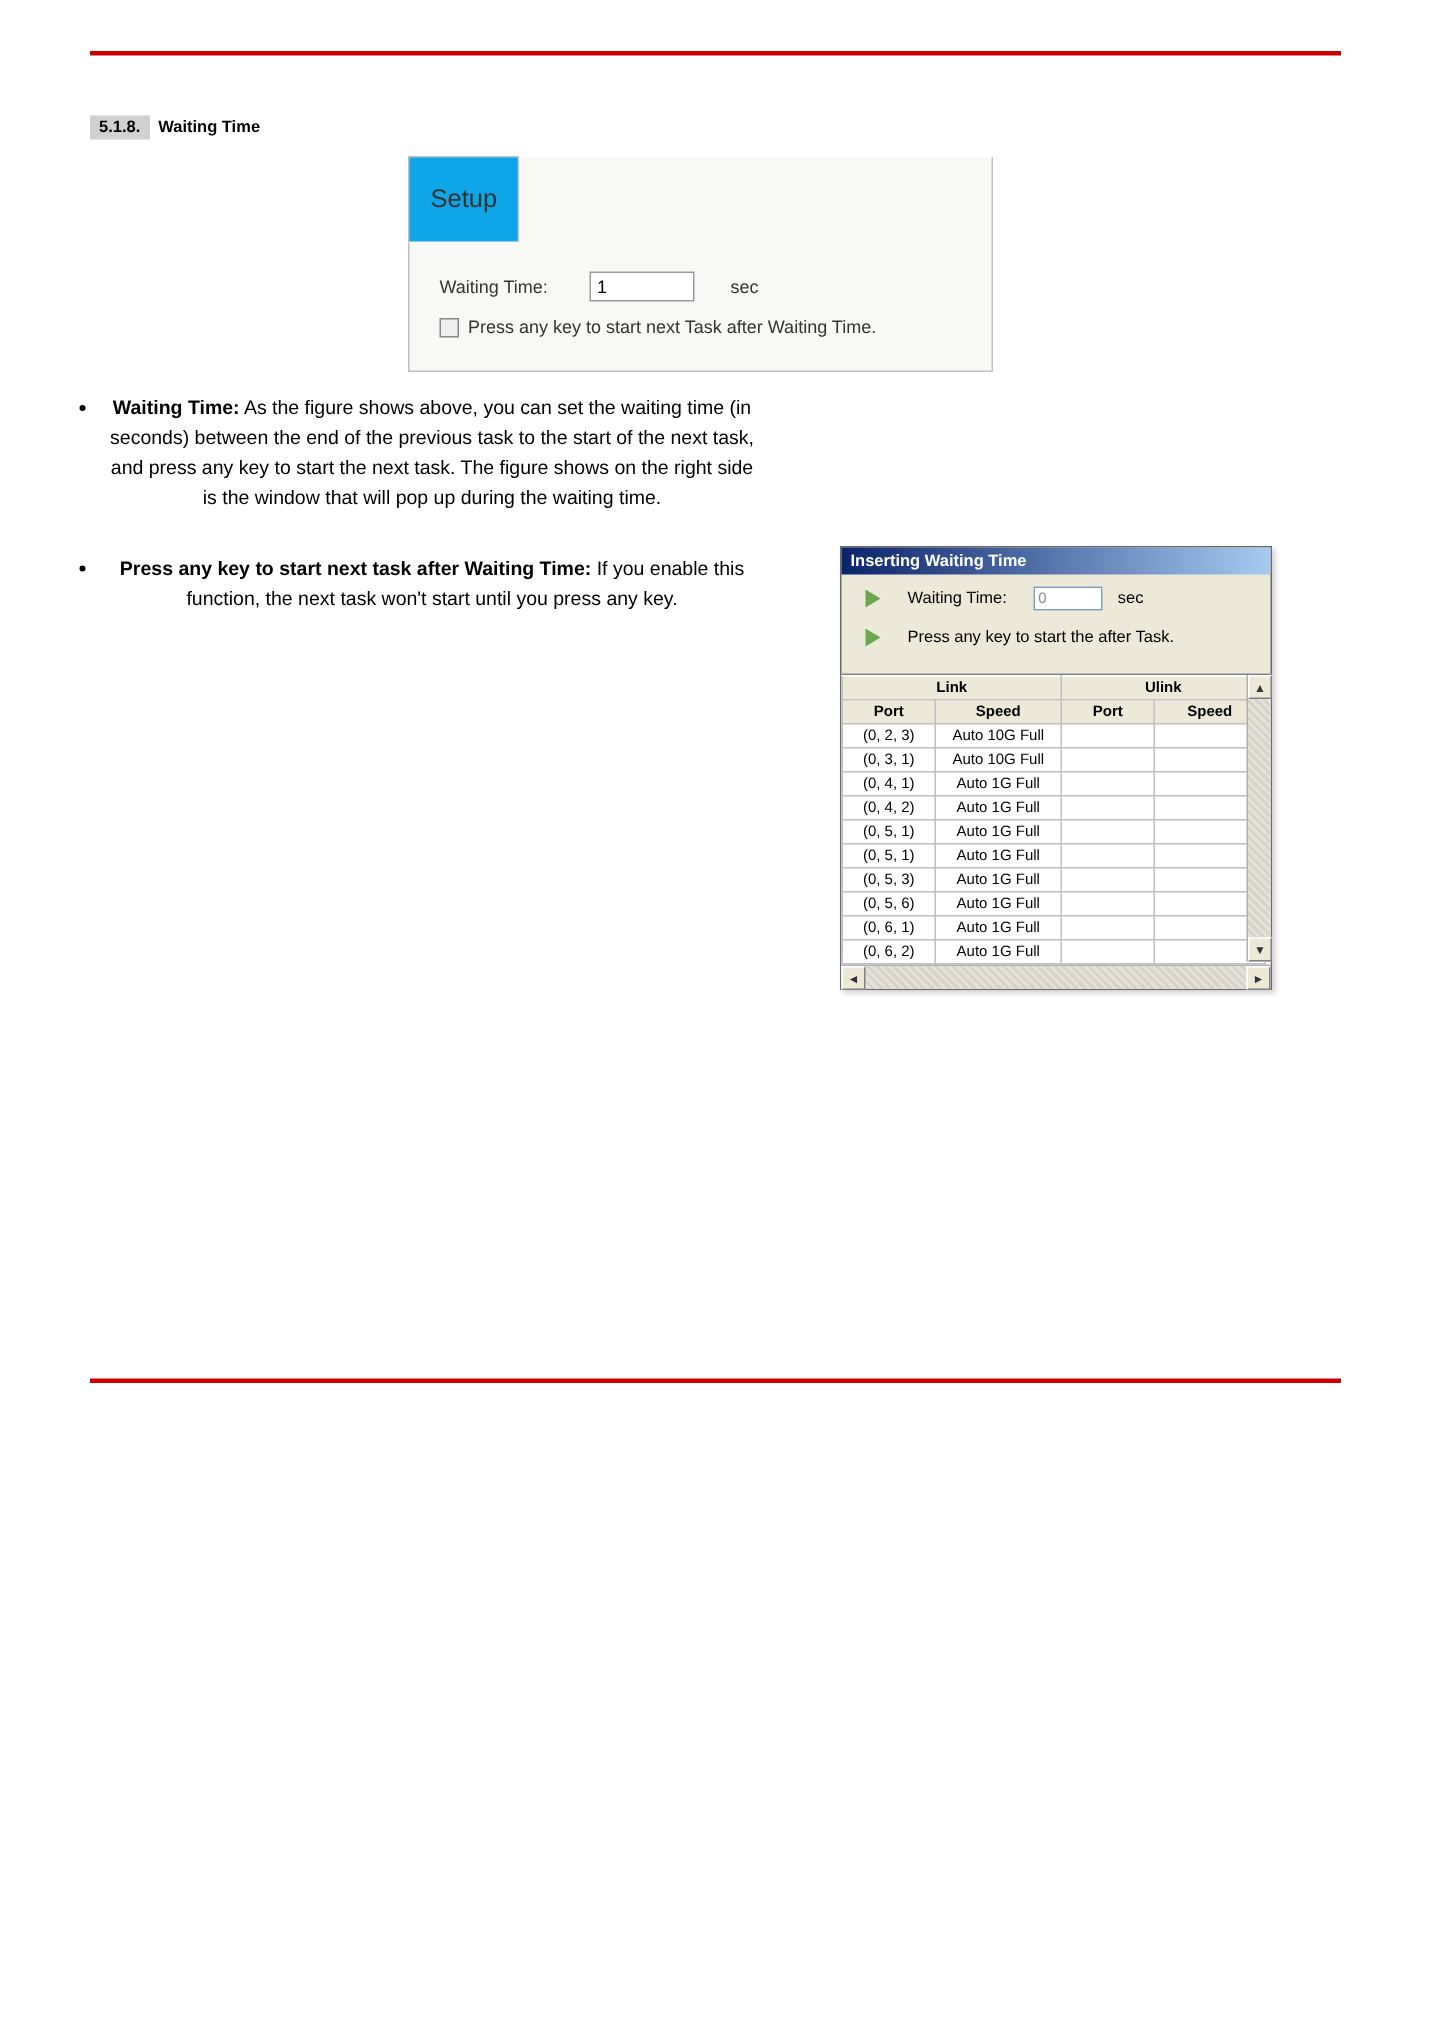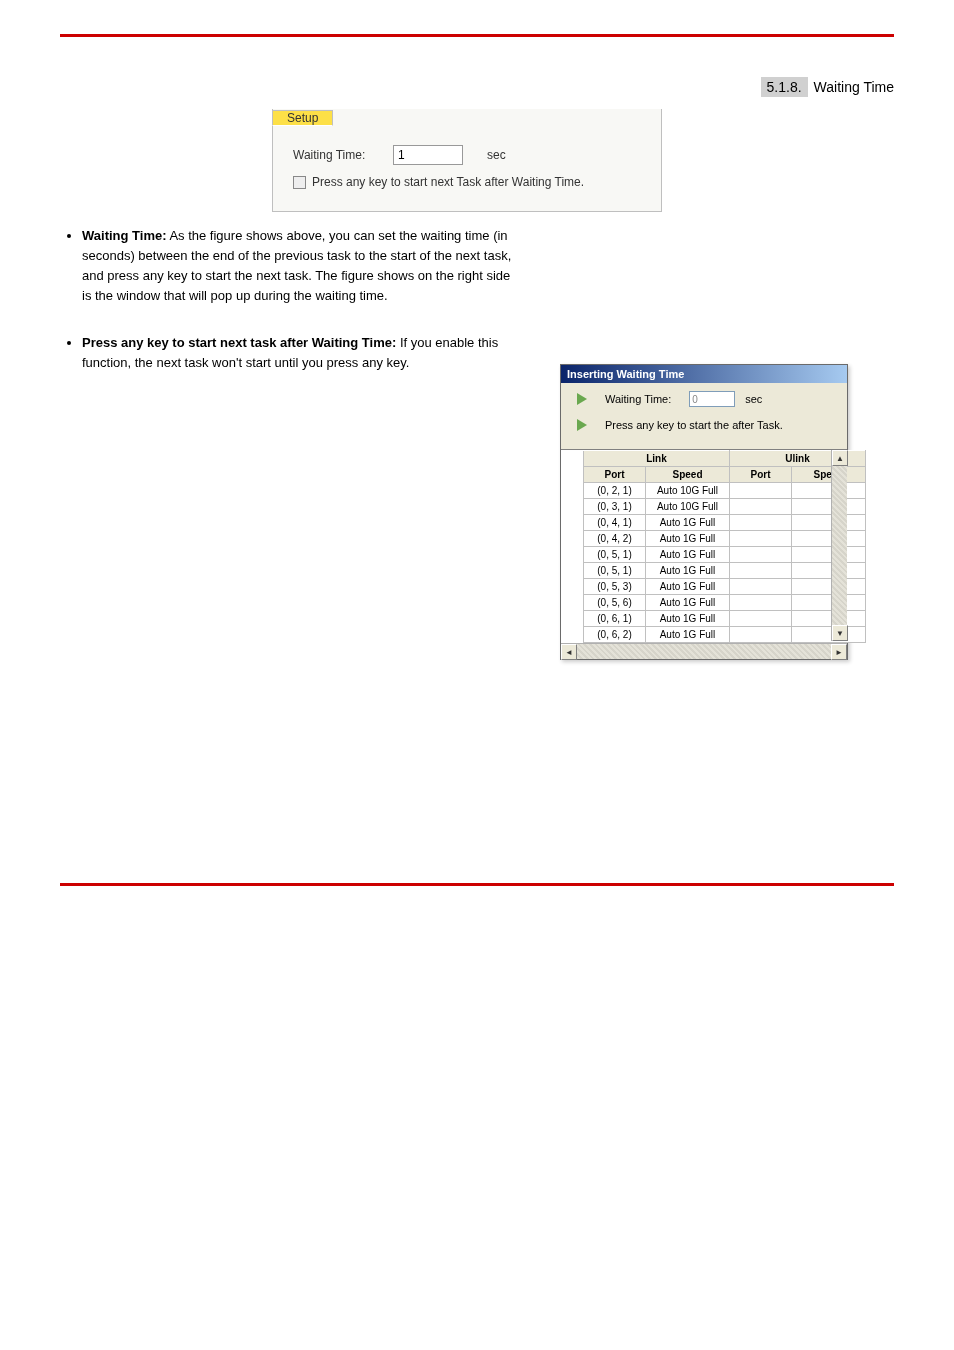--- a/index.html
+++ b/index.html
@@ -6,33 +6,33 @@
   body { font-family: Arial, sans-serif; background: #fff; width: 954px; margin: 0 auto; color: #000; }
 
   .page { padding: 30px 60px 20px 60px; }
 
   .logo { font-family: "Times New Roman", serif; font-weight: bold; font-size: 32px; letter-spacing: 1px; }
   .logo .x { color: #c00; font-size: 36px; }
   .logo .rest { color: #000; }
 
   hr.redline { border: none; border-top: 3px solid #c00; margin-top: 4px; }
 
-  .section-title { font-size: 14px; font-weight: normal; margin-top: 42px; text-align: right; }
+  .section-title { font-size: 11px; font-weight: bold; margin-top: 42px; }
   .section-num { background: #d0d0d0; padding: 2px 6px; margin-right: 6px; }
 
   .setup-panel { width: 390px; border: 1px solid #bfbfbf; border-top: none; margin: 14px 0 14px 212px; background: #f8f8f5; position: relative; }
-  .setup-tab { position: relative; top: -1px; left: -1px; display: inline-block; background: #fde047; border: 1px solid #bfbfbf; border-bottom: 1px solid #fff; padding: 0 14px; font-size: 12px; color: #333; }
+  .setup-tab { position: relative; top: -1px; left: -1px; display: inline-block; background: #0ea5e9; border: 1px solid #bfbfbf; border-bottom: 1px solid #fff; padding: 18px 14px; font-size: 17px; color: #333; }
   .setup-body { padding: 18px 14px 12px 20px; }
   .setup-row { display: flex; align-items: center; font-size: 12px; color: #333; margin-bottom: 10px; }
   .setup-row label { width: 100px; }
   .wt-input { width: 70px; height: 20px; border: 1px solid #999; padding: 0 4px; font-size: 12px; }
   .sec { margin-left: 24px; }
   .chk { width: 13px; height: 13px; border: 1px solid #888; background: #eee; display: inline-block; margin-right: 6px; vertical-align: middle; }
 
-  .bullets { margin: 4px 0 0 22px; font-size: 13px; }
+  .bullets { margin: 4px 0 0 8px; font-size: 13px; text-align: center; }
   .bullets li { margin-bottom: 2px; line-height: 1.55; width: 440px; }
   .bullets b { font-weight: bold; }
 
   .popup { position: absolute; top: 364px; left: 560px; width: 288px; border: 1px solid #6a6a6a; background: #ece9d8; box-shadow: 2px 2px 4px rgba(0,0,0,0.2); font-size: 11px; color: #000; }
   .popup-title { background: linear-gradient(to right, #0a246a, #a6caf0); color: #fff; font-weight: bold; padding: 3px 6px; font-size: 11px; }
   .popup-body { padding: 8px 6px 6px 44px; position: relative; }
   .arrow { position: absolute; left: 16px; width: 0; height: 0; border-top: 6px solid transparent; border-bottom: 6px solid transparent; border-left: 10px solid #6aa84f; }
   .arrow.top { top: 10px; }
   .arrow.bot { top: 36px; }
   .pr1 { display: flex; align-items: center; }
@@ -97,21 +97,21 @@
       <span class="arrow bot"></span>
       <div class="pr1">
         <span class="lbl">Waiting Time:</span>
         <input class="pr1-input" value="0" style="">
         <span class="s">sec</span>
       </div>
       <div class="pr2">Press any key to start the after Task.</div>
     </div>
 
     <div class="tbl-wrap">
-      <div style="margin-right:16px;margin-left:22px;">
+      <div style="margin-right:16px;">
       <table class="tbl">
         <colgroup>
               <col class="c1">
               <col class="c2">
               <col class="c3">
               <col class="c4">
             </colgroup>
         <thead>
           <tr class="h1">
             <th colspan="2">Link</th>
@@ -119,21 +119,21 @@
           </tr>
           <tr>
             <th>Port</th>
             <th>Speed</th>
             <th>Port</th>
             <th>Speed</th>
           </tr>
         </thead>
         <tbody id="tbody">
               <tr>
-                <td>(0, 2, 1)</td>
+                <td>(0, 2, 3)</td>
                 <td>Auto 10G Full</td>
                 <td></td>
                 <td></td>
               </tr>
               <tr>
                 <td>(0, 3, 1)</td>
                 <td>Auto 10G Full</td>
                 <td></td>
                 <td></td>
               </tr>

